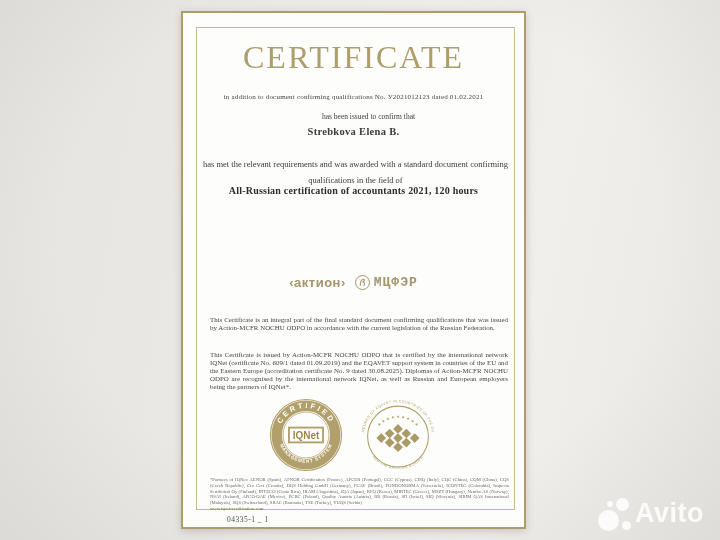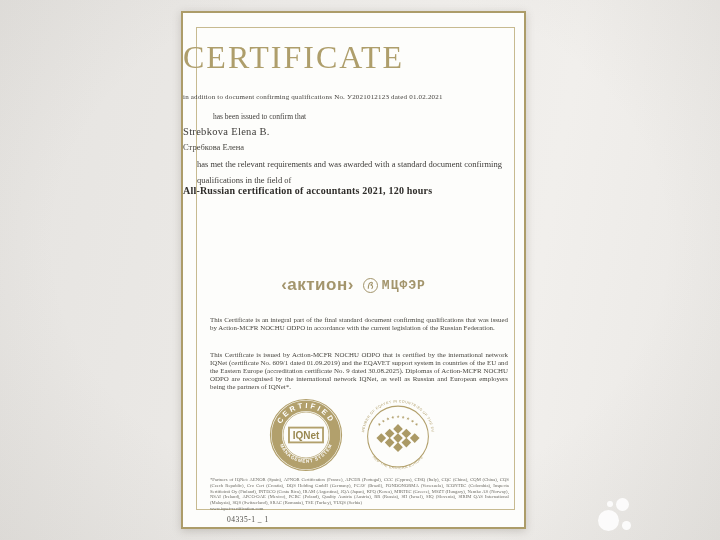--- a/index.html
+++ b/index.html
@@ -13,30 +13,30 @@
     background:radial-gradient(ellipse at 50% 45%, rgba(255,255,255,0) 60%, rgba(120,115,105,0.10) 100%);}
   .certificate{
     position:absolute;left:181px;top:11px;width:345px;height:518px;
     background:#fdfdfb;border:2px solid #ac9c69;
     box-shadow:0 2px 8px rgba(90,85,70,0.25);
   }
   .inner-border{
     position:absolute;left:13px;top:14px;right:9px;bottom:17px;
     border:1px solid #c7ba90;
   }
-  .c{position:absolute;left:0;width:100%;text-align:left;color:#3d3b38;}
+  .c{position:absolute;left:0;width:100%;text-align:center;color:#3d3b38;}
   .title{top:26px;font-size:32px;letter-spacing:2px;color:#ae9e6b;font-weight:400;}
   .subtitle{top:80px;font-size:7px;letter-spacing:0.2px;color:#45433f;}
   .issued{top:99px;font-size:7.5px;padding-left:30px;}
-  .name-en{top:113px;font-size:10.5px;font-weight:normal;letter-spacing:0.3px;}
+  .name-en{top:113px;font-size:10.5px;font-weight:bold;letter-spacing:0.3px;}
   .name-ru{top:129px;font-size:8.5px;color:#4a4843;}
   .award{top:143px;left:14px;width:317px;font-size:8.5px;line-height:16px;}
   .field{top:172px;font-size:10px;letter-spacing:0.2px;color:#2e2c29;font-weight:bold;}
   .logos-row{position:absolute;top:262px;left:0;width:100%;display:flex;justify-content:center;align-items:center;gap:9px;}
-  .aktion-logo{font-family:"Liberation Sans",sans-serif;font-weight:bold;font-size:17px;color:#a3956c;letter-spacing:0.5px;}
+  .aktion-logo{font-family:"Liberation Sans",sans-serif;font-weight:bold;font-size:13px;color:#a3956c;letter-spacing:0.5px;}
   .mcfr-wrap{display:flex;align-items:center;gap:4px;}
   .mcfr-circle{width:15px;height:15px;border:1.3px solid #a3956c;border-radius:50%;position:relative;}
   .mcfr-circle svg{position:absolute;inset:1px;}
   .mcfr-logo{font-family:Liberation Mono, monospace;font-weight:bold;font-size:13px;color:#a3956c;letter-spacing:1px;}
   .para{position:absolute;left:27px;width:298px;font-size:6.9px;line-height:8px;text-align:justify;color:#47453f;}
   .para1{top:303px;} .para2{top:338px;}
   .seals-row{position:absolute;top:384px;left:0;width:100%;display:flex;justify-content:center;align-items:center;gap:15px;}
   .fine-print{position:absolute;top:464px;left:27px;width:482px;transform:scale(0.62);transform-origin:left top;
     font-size:7.5px;line-height:9px;text-align:justify;color:#6b6962;}
   .fine-url{margin-top:1px;}
@@ -56,21 +56,20 @@
 
 <div class="photo-vignette"></div>
 
 <div class="certificate">
   <div class="inner-border"></div>
 
   <div class="c title">CERTIFICATE</div>
   <div class="c subtitle">in addition to document confirming qualifications No. У2021012123 dated 01.02.2021</div>
   <div class="c issued">has been issued to confirm that</div>
   <div class="c name-en">Strebkova Elena B.</div>
-  <div class="c name-ru">Стребкова Елена</div>
   <div class="c award">has met the relevant requirements and was awarded with a standard document confirming qualifications in the field of</div>
   <div class="c field">All-Russian certification of accountants 2021, 120 hours</div>
 
   <div class="logos-row">
     <span class="aktion-logo">‹актион›</span>
     <span class="mcfr-wrap">
       <span class="mcfr-circle">
         <svg viewBox="0 0 10 10">
             <path d="M3,8 C3,5 4,2 6,2 C7,2 7,3.5 5.5,4.5 C7,5 7.5,6.5 6,8" fill="none" stroke="#a3956c" stroke-width="1"></path>
           </svg>
@@ -138,13 +137,14 @@
   </div>
 
   <div class="doc-number">04335-1 _ 1</div>
 </div>
 
 <div class="avito-watermark">
   <span class="avito-dot avito-d1"></span>
   <span class="avito-dot avito-d2"></span>
   <span class="avito-dot avito-d3"></span>
   <span class="avito-dot avito-d4"></span>
+  <span class="avito-word">Avito</span>
 </div>
 
 </body></html>

